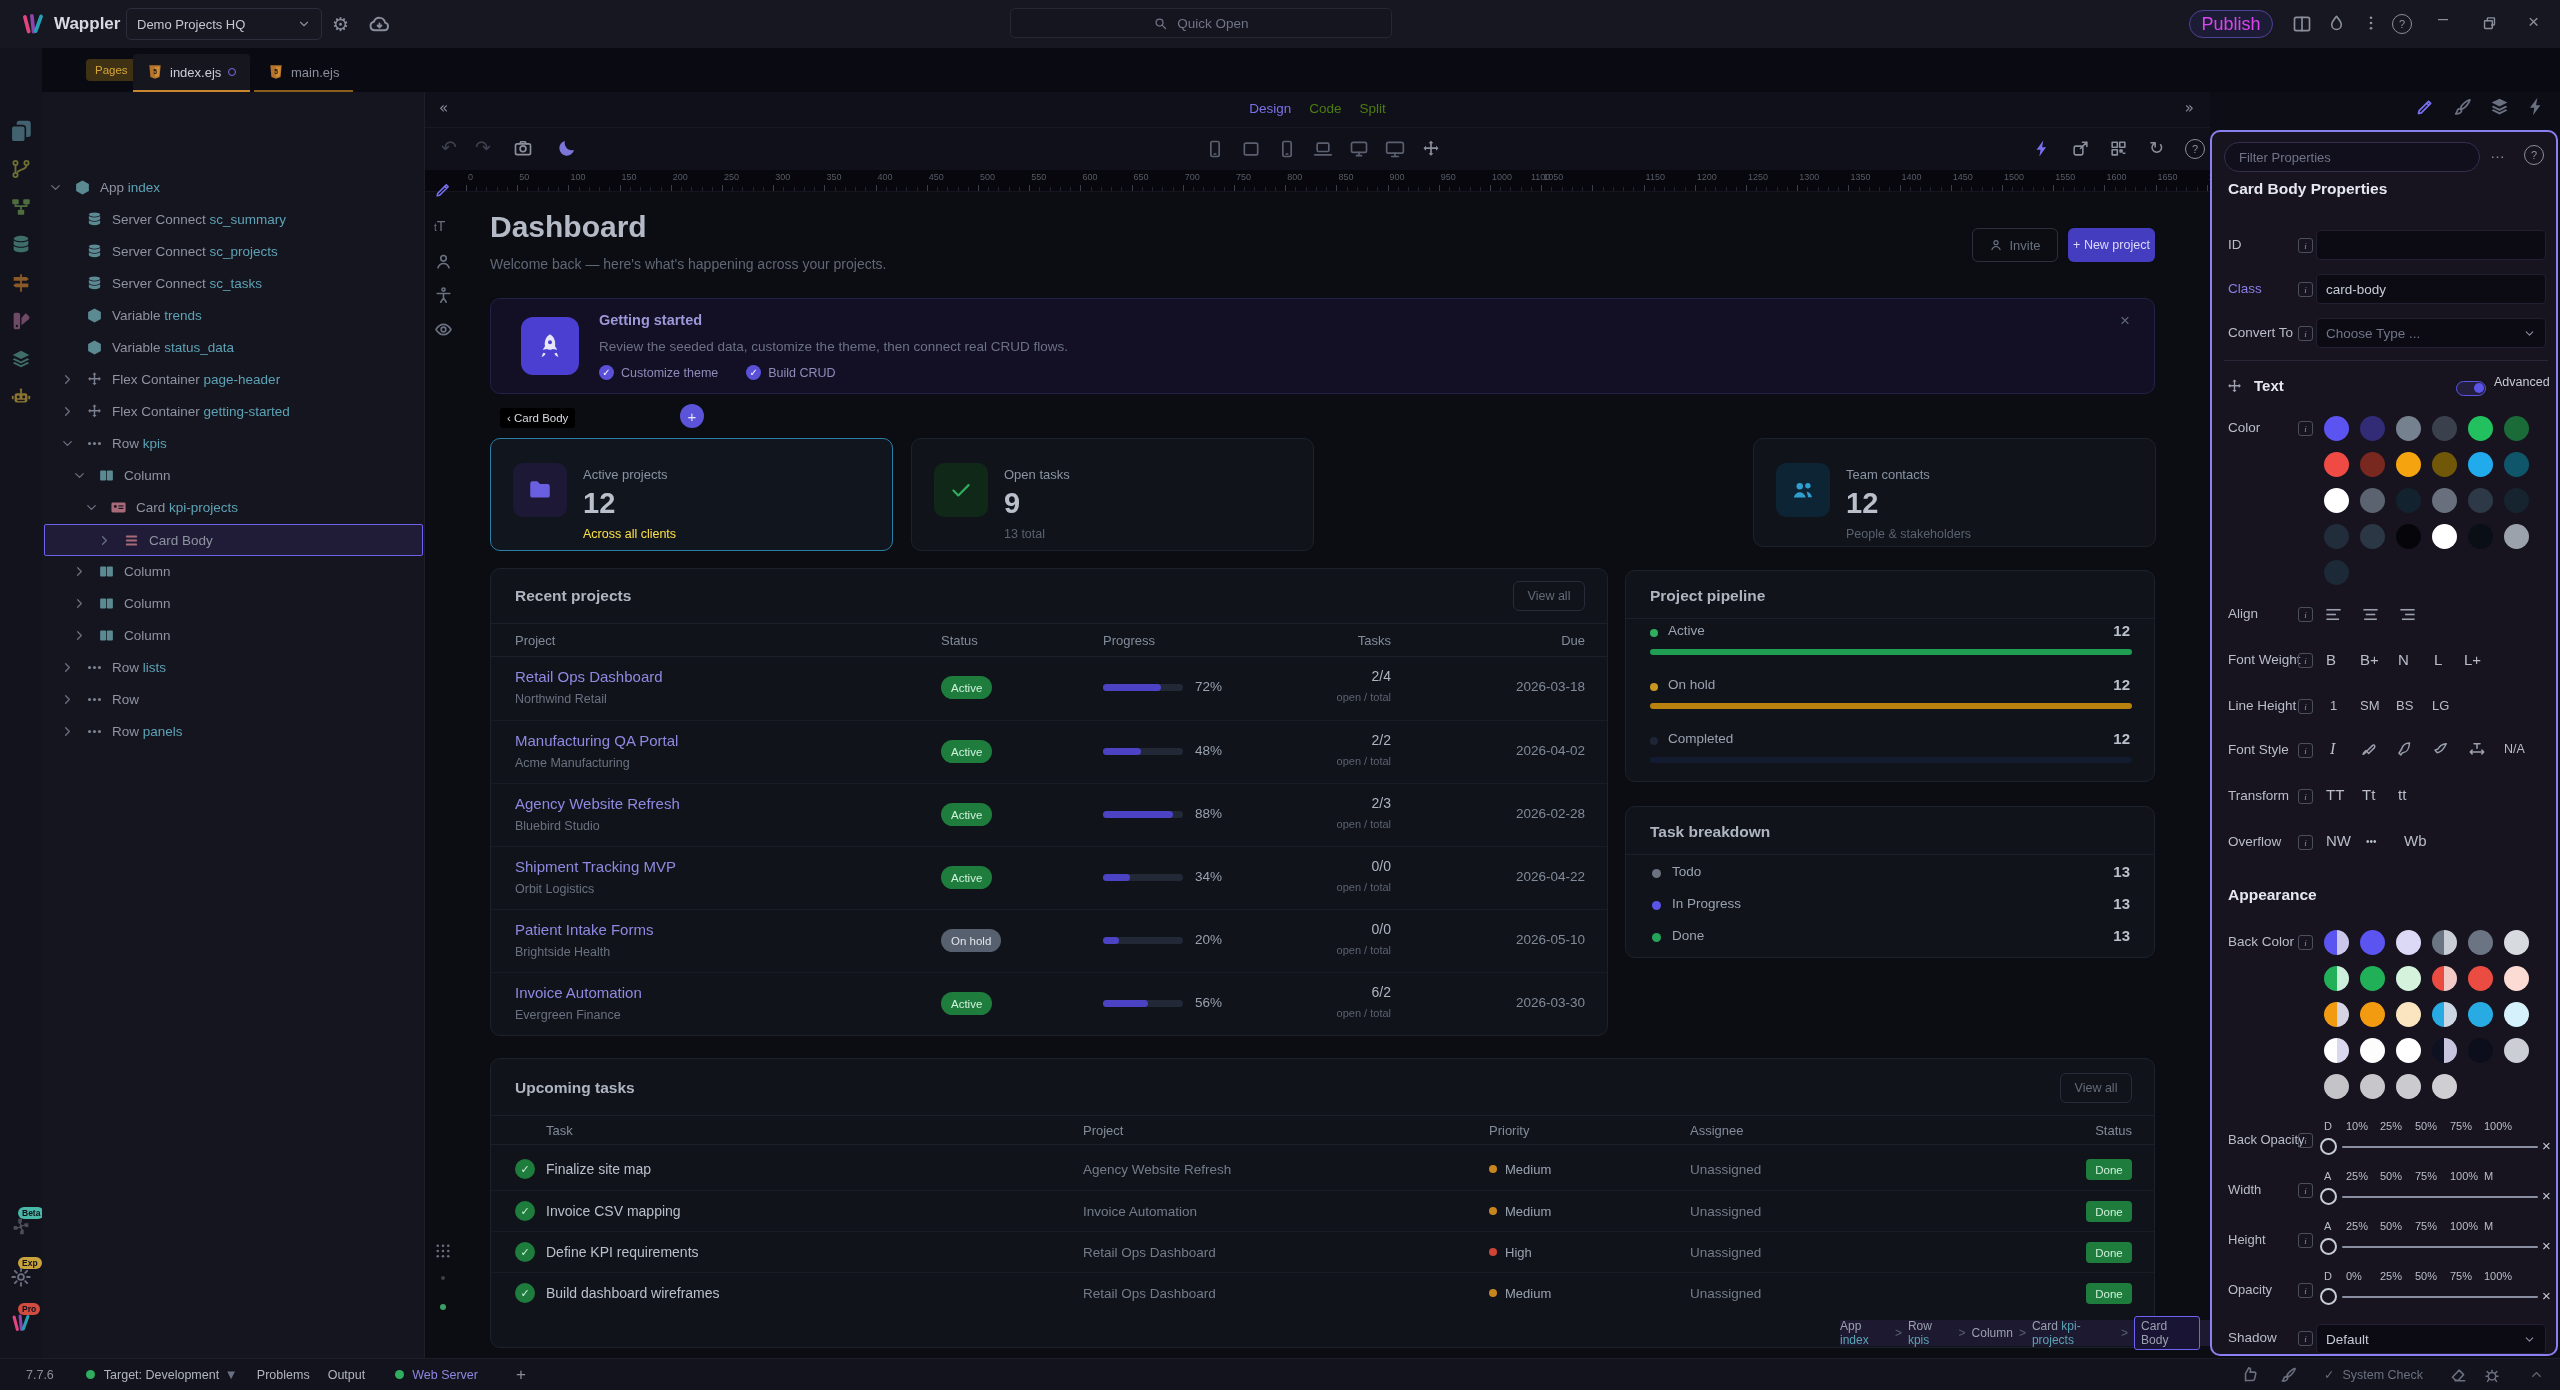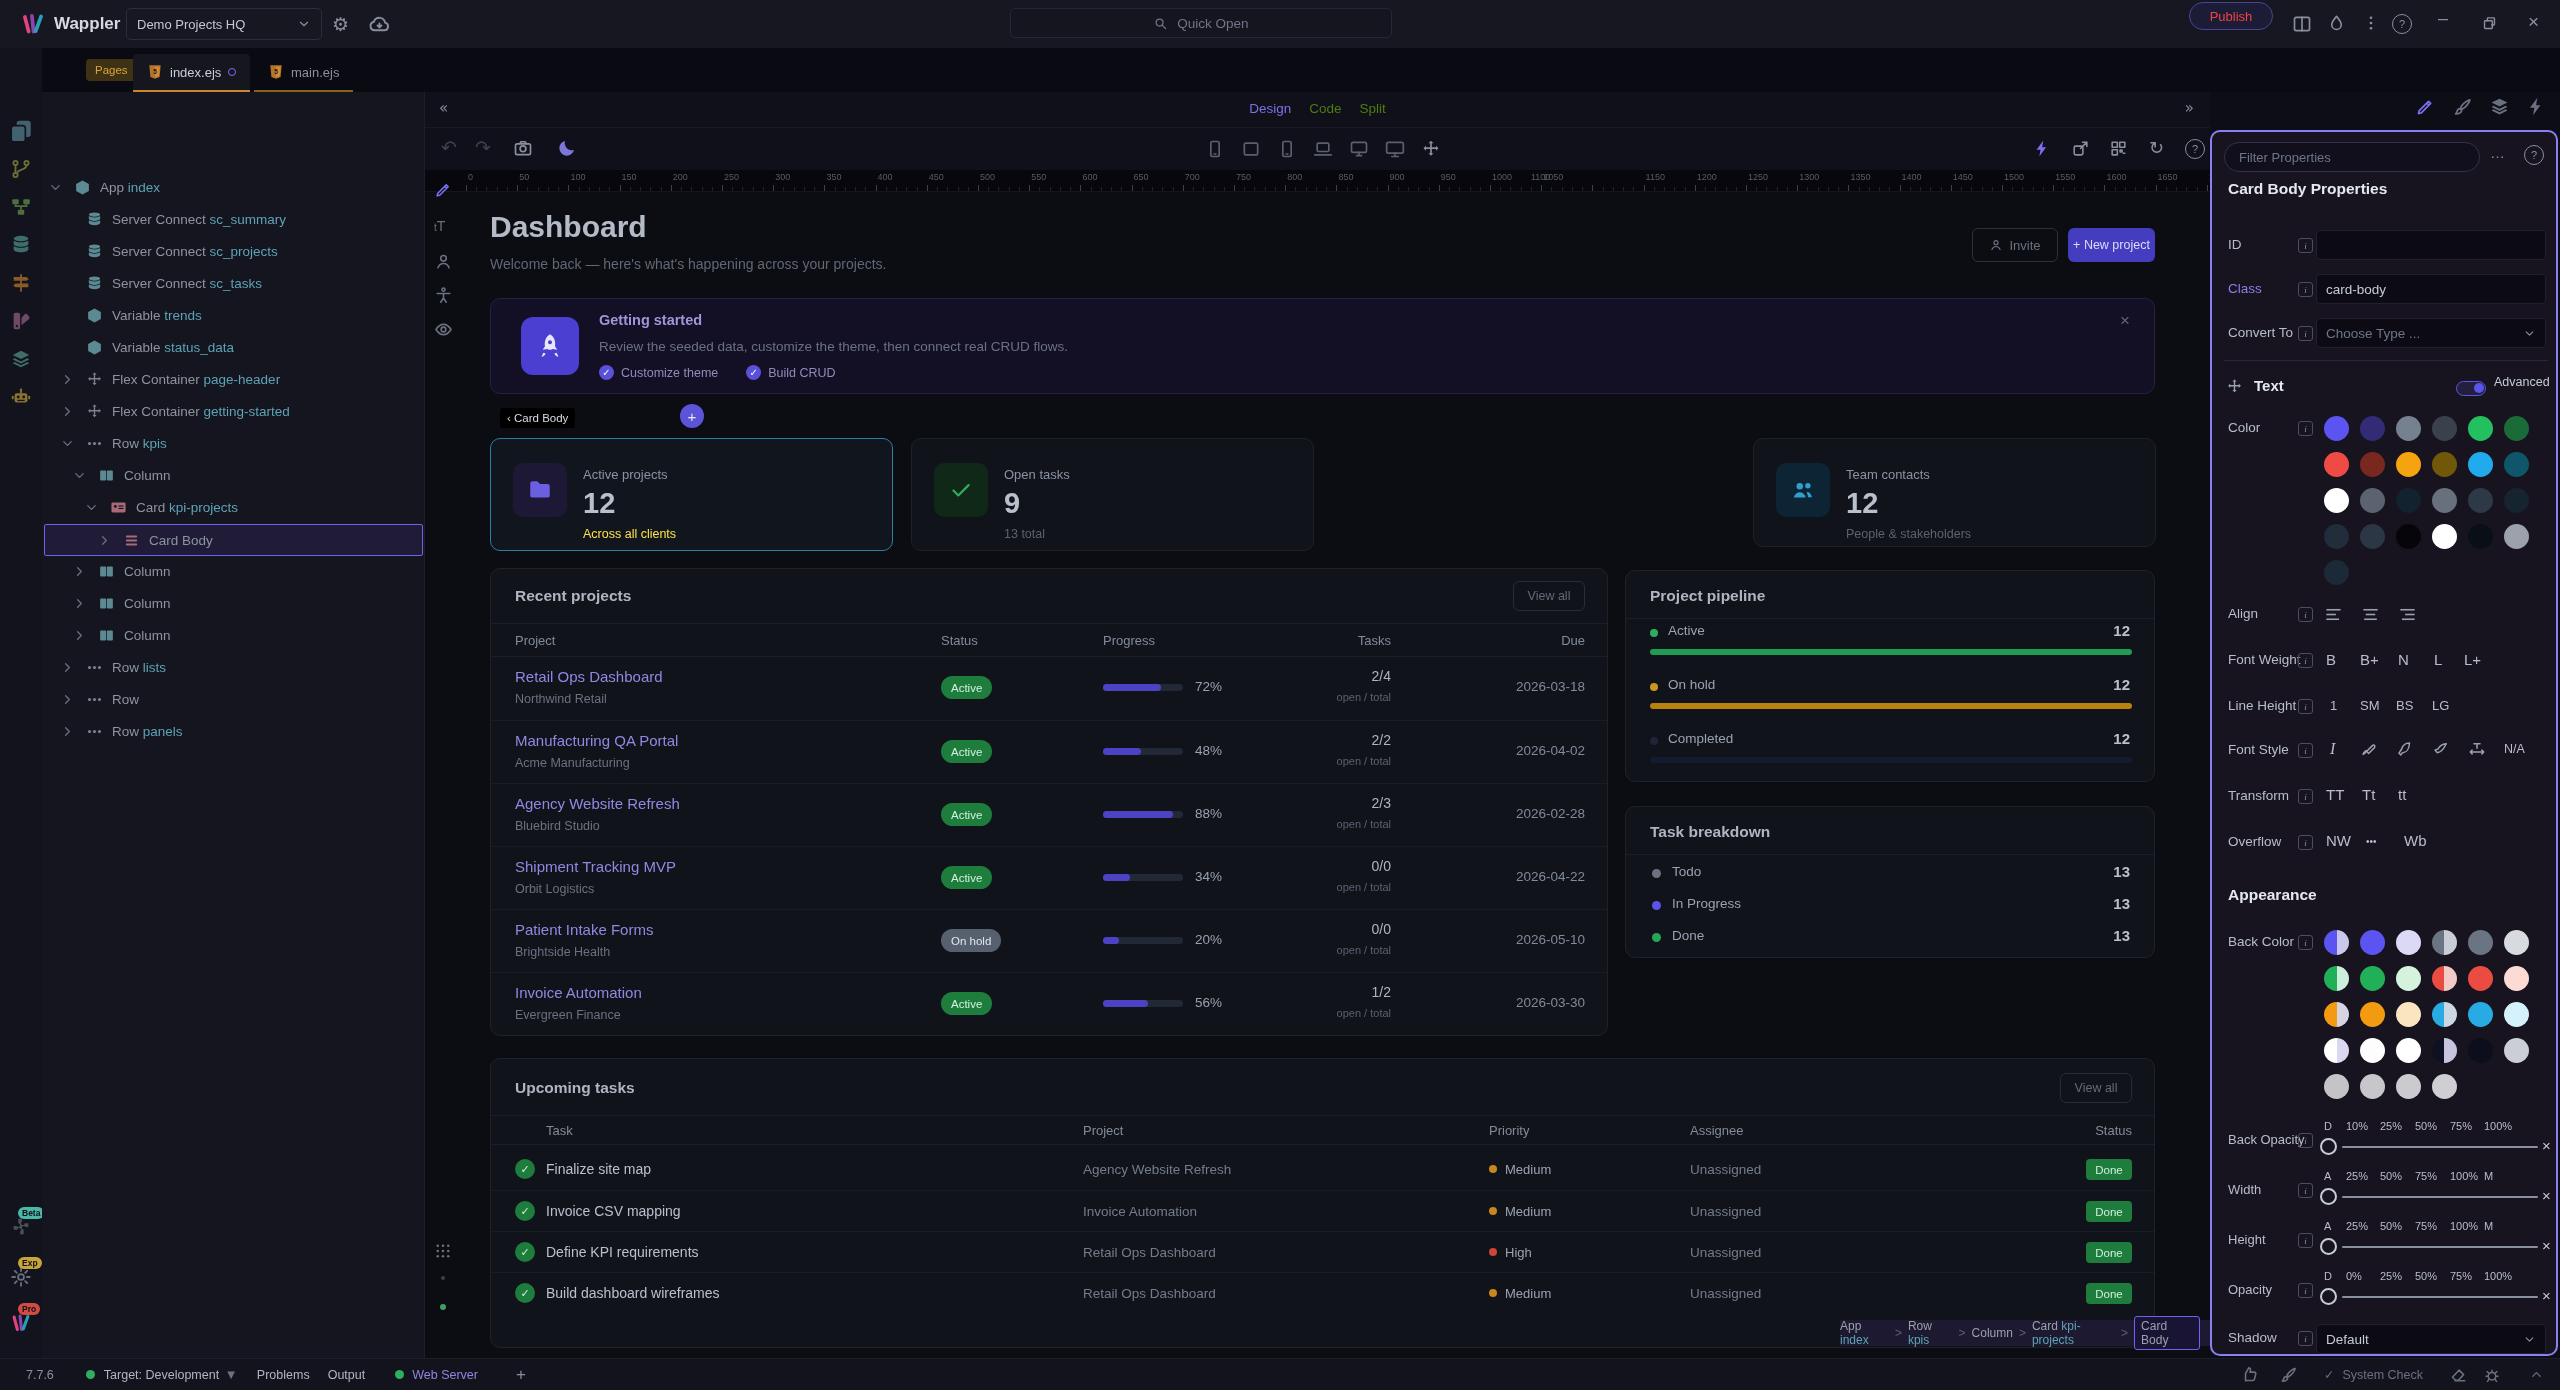--- a/index.html
+++ b/index.html
@@ -6,21 +6,21 @@
 html,body{width:2560px;height:1390px;background:#0d0d16;font-family:"Liberation Sans",sans-serif;overflow:hidden;position:relative;color:#c6cbd4}
 .ic{display:inline-flex;align-items:center;justify-content:center;line-height:1}
 .ic svg{width:100%;height:100%;display:block}
 .row{display:flex;align-items:center}
 
 #titlebar{position:absolute;left:0;top:0;width:2560px;height:48px;background:#171722;display:flex;align-items:center}
 .appname{font-size:17px;font-weight:bold;color:#d6d9e0;margin-left:8px}
 .projsel{position:absolute;left:126px;top:8px;width:196px;height:32px;border:1px solid #2c2c3c;border-radius:5px;display:flex;align-items:center;padding:0 10px;color:#c3c7d1;font-size:13px;justify-content:space-between}
 .tbtn{color:#8a8f9c;cursor:default}
 #quickopen{position:absolute;left:1010px;top:8px;width:382px;height:30px;border:1px solid #272734;border-radius:5px;background:#15151f;display:flex;align-items:center;justify-content:center;gap:9px;color:#6f7486;font-size:13.5px}
-#publish{position:absolute;left:2189px;top:2px;width:84px;height:28px;border:1px solid #4a4496;border-radius:14px;background:rgba(90,80,232,.10);color:#ef4444;font-size:13px;display:flex;align-items:center;justify-content:center}
+#publish{position:absolute;left:2189px;top:10px;width:84px;height:28px;border:1px solid #4a4496;border-radius:14px;background:rgba(90,80,232,.10);color:#d946ef;font-size:18px;display:flex;align-items:center;justify-content:center}
 .helpc{width:20px;height:20px;border:1.5px solid #8a8f9c;border-radius:50%;display:flex;align-items:center;justify-content:center;font-size:11px;color:#8a8f9c}
 
 #tabbar{position:absolute;left:42px;top:48px;right:0;height:44px;background:#0a0a12}
 #pagesbtn{position:absolute;left:44px;top:11px;height:22px;padding:0 9px;background:#3f3214;border-radius:4px;color:#d8a53c;font-size:11.5px;display:flex;align-items:center}
 .tab{position:absolute;top:6px;height:38px;display:flex;align-items:center;gap:7px;font-size:13px;padding:0 14px;border-bottom:2px solid #8a5f1d;color:#8a8f9c}
 .tab.active{background:#16161f;color:#c9cdd6;border-bottom-color:#c9862e;border-radius:4px 4px 0 0}
 .moddot{width:8px;height:8px;border:1.5px solid #7a6ff0;border-radius:50%}
 
 #rail{position:absolute;left:0;top:48px;width:42px;bottom:32px;background:#13131d}
 .railic{position:absolute;left:10px;width:22px;height:22px}
@@ -791,21 +791,21 @@
    <span style="position:absolute;left:994px;top:22px;width:100px;text-align:right;font-size:13.5px;color:#818a99">2026-05-10</span>
         </div>
         <div style="position:absolute;left:0;top:403px;width:100%;height:63px;border-top:1px solid #171c25">
    <span style="position:absolute;left:24px;top:11px;font-size:15px;color:#8f89e2">Invoice Automation</span>
    <span style="position:absolute;left:24px;top:35px;font-size:12.5px;color:#6a7180">Evergreen Finance</span>
    <span class="badgepill b-active" style="position:absolute;left:450px;top:19px">Active</span>
    <span class="prgtrack" style="left:612px;top:27px">
             <span class="prgfill" style="display:block;width:44.800000000000004px"></span>
           </span>
    <span style="position:absolute;left:704px;top:22px;font-size:13.5px;color:#99a1b0">56%</span>
-   <span style="position:absolute;left:820px;top:11px;width:80px;text-align:right;font-size:14px;color:#aeb5c2">1/2</span>
+   <span style="position:absolute;left:820px;top:11px;width:80px;text-align:right;font-size:14px;color:#aeb5c2">6/2</span>
    <span style="position:absolute;left:790px;top:34px;width:110px;text-align:right;font-size:11px;color:#5a6170">open / total</span>
    <span style="position:absolute;left:994px;top:22px;width:100px;text-align:right;font-size:13.5px;color:#818a99">2026-03-30</span>
         </div>
       </div>
       <div class="card" style="left:1200px;top:378px;width:530px;height:212px">
  <div class="ctitle" style="position:absolute;left:24px;top:16px">Project pipeline</div>
  <div style="position:absolute;left:0;top:47px;width:100%;height:1px;background:#1a1f29"></div>
  <div>
    <span style="position:absolute;left:24px;top:58px;width:8px;height:8px;border-radius:50%;background:#2fae5f"></span>
    <span style="position:absolute;left:42px;top:52px;font-size:13.5px;color:#9aa2b0">Active</span>

